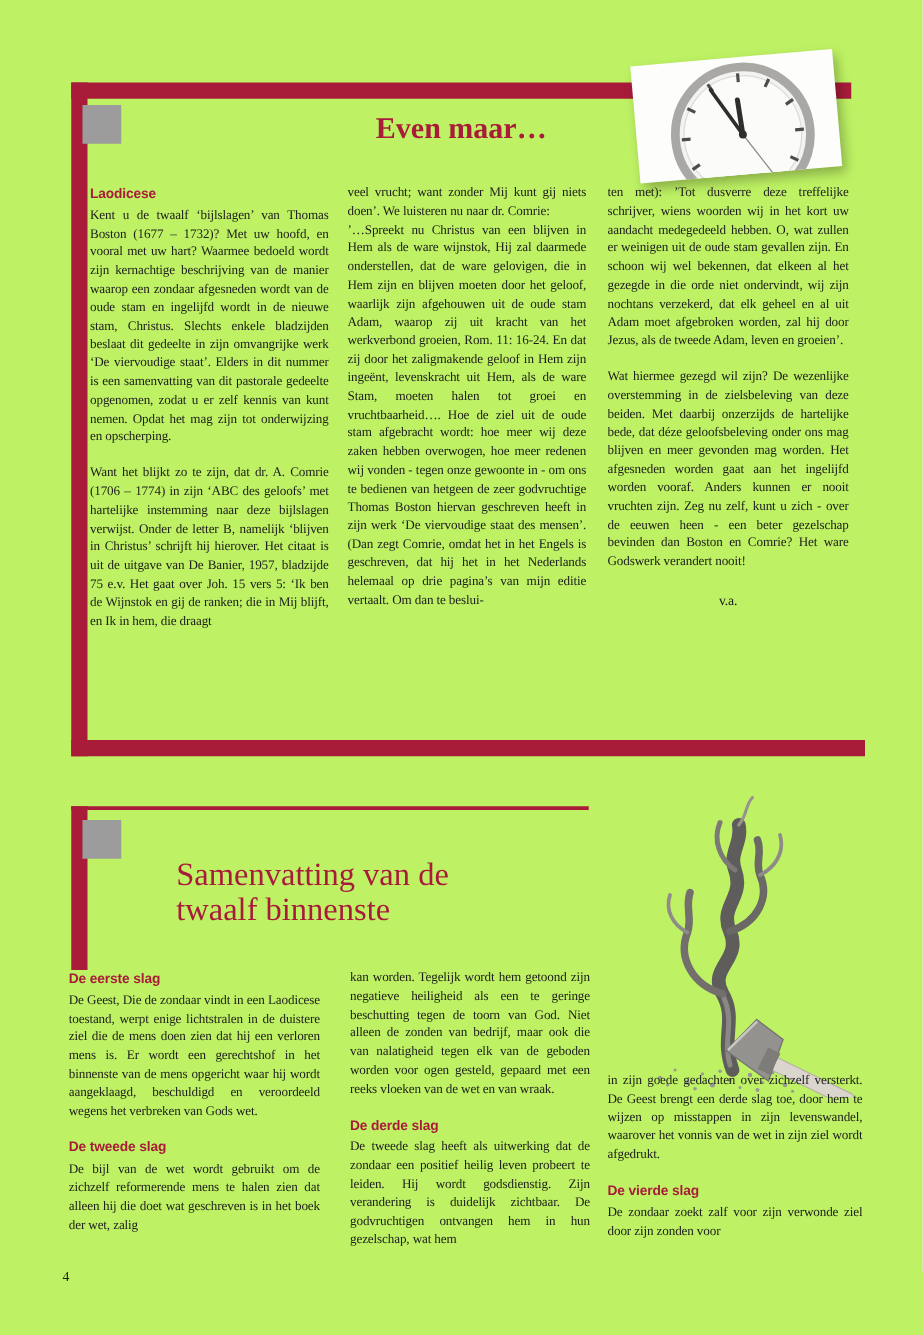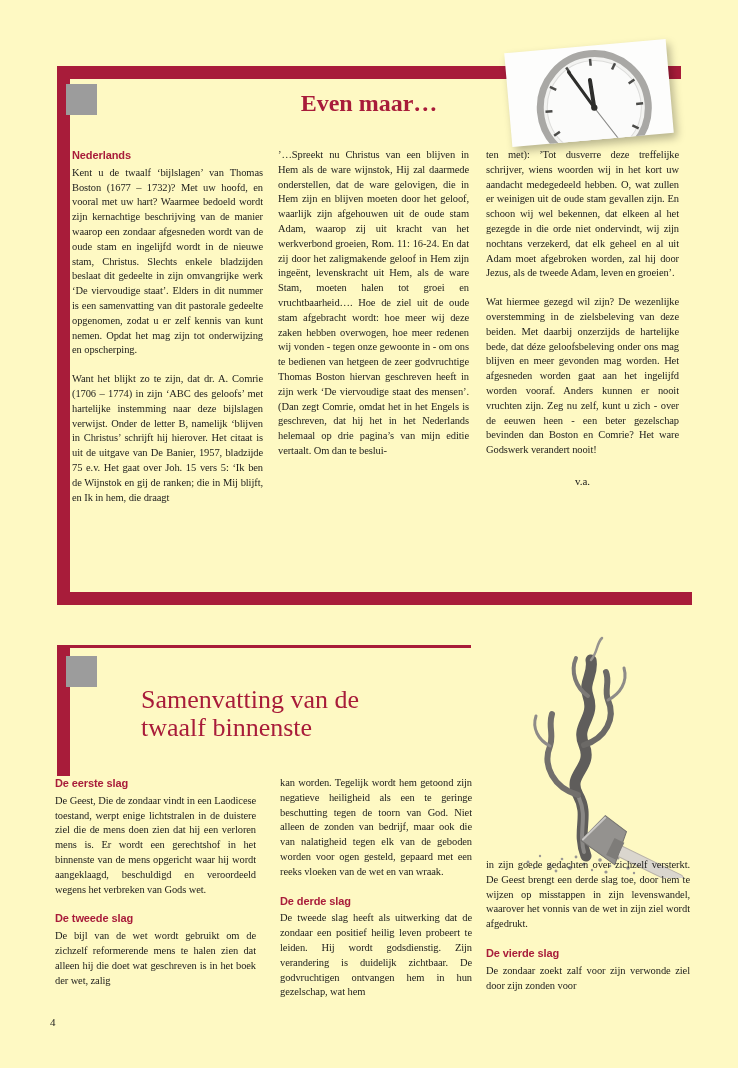--- a/index.html
+++ b/index.html
@@ -1,16 +1,16 @@
 <!DOCTYPE html>
 <html lang="nl"><head>
 <meta charset="utf-8">
 <style>
   html,body{margin:0;padding:0;background:#e8e8e8}
-  .page{position:relative;width:738px;height:1068px;background:#fef9c3;margin:0 auto;
+  .page{position:relative;width:738px;height:1068px;background:#bef264;margin:0 auto;
         font-family:"Liberation Serif",serif;color:#1d1d1b;overflow:hidden}
 
   
   .bar{position:absolute;background:#a81c3a}
   .bar-top{left:57px;top:66px;width:624px;height:13px}
   .bar-left1{left:57px;top:66px;width:13px;height:539px}
   .bar-bot1{left:57px;top:592px;width:635px;height:13px}
   .line2{left:57px;top:645px;width:414px;height:3px}
   .bar-left2{left:57px;top:645px;width:13px;height:131px}
   .sq{position:absolute;width:31px;height:31px;background:#9c9c9c}
@@ -79,26 +79,27 @@
         <line x1="85" y1="62" x2="85" y2="18" stroke-width="3" transform="rotate(-31 85 62)"></line>
         <line x1="85" y1="62" x2="85" y2="16" stroke-width="1" stroke="#8b8b89" transform="rotate(147 85 62)"></line>
       </g>
       <circle cx="85" cy="62" r="3.2" fill="#2e2e2c"></circle>
     </svg>
   </div>
 
   <h1 class="title1">Even maar…</h1>
 
   <div class="col a1c1">
-    <h2 class="subhead">Nederlands</h2>
+    <h2 class="subhead">Laodicese</h2>
     <p class="gap">Kent u de twaalf ‘bijlslagen’ van Thomas Boston (1677 – 1732)? Met uw hoofd, en vooral met uw hart? Waarmee bedoeld wordt zijn kernachtige beschrijving van de manier waarop een zondaar afgesneden wordt van de oude stam en ingelijfd wordt in de nieuwe stam, Christus. Slechts enkele bladzijden beslaat dit gedeelte in zijn omvangrijke werk ‘De viervoudige staat’. Elders in dit nummer is een samenvatting van dit pastorale gedeelte opgenomen, zodat u er zelf kennis van kunt nemen. Opdat het mag zijn tot onderwijzing en opscherping.</p>
     <p>Want het blijkt zo te zijn, dat dr. A. Comrie (1706 – 1774) in zijn ‘ABC des geloofs’ met hartelijke instemming naar deze bijlslagen verwijst. Onder de letter B, namelijk ‘blijven in Christus’ schrijft hij hierover. Het citaat is uit de uitgave van De Banier, 1957, bladzijde 75 e.v. Het gaat over Joh. 15 vers 5: ‘Ik ben de Wijnstok en gij de ranken; die in Mij blijft, en Ik in hem, die draagt</p>
   </div>
 
   <div class="col a1c2">
+    <p>veel vrucht; want zonder Mij kunt gij niets doen’.  We luisteren nu naar dr. Comrie:</p>
     <p>’…Spreekt nu Christus van een blijven in Hem als de ware wijnstok, Hij zal daarmede onderstellen, dat de ware gelovigen, die in Hem zijn en blijven moeten door het geloof, waarlijk zijn afgehouwen uit de oude stam Adam, waarop zij uit kracht van het werkverbond groeien, Rom. 11: 16-24. En dat zij door het zaligmakende geloof in Hem zijn ingeënt, levenskracht uit Hem, als de ware Stam, moeten halen tot groei en vruchtbaarheid…. Hoe de ziel uit de oude stam afgebracht wordt: hoe meer wij deze zaken hebben overwogen, hoe meer redenen wij vonden - tegen onze gewoonte in - om ons te bedienen van hetgeen de zeer godvruchtige Thomas Boston hiervan geschreven heeft in zijn werk ‘De viervoudige staat des mensen’. (Dan zegt Comrie, omdat het in het Engels is geschreven, dat hij het in het Nederlands helemaal op drie pagina’s van mijn editie vertaalt. Om dan te beslui-</p>
   </div>
 
   <div class="col a1c3">
     <p class="gap">ten met): ’Tot dusverre deze treffelijke schrijver, wiens woorden wij in het kort uw aandacht medegedeeld hebben. O, wat zullen er weinigen uit de oude stam gevallen zijn. En schoon wij wel bekennen, dat elkeen al het gezegde in die orde niet ondervindt, wij zijn nochtans verzekerd, dat elk geheel en al uit Adam moet afgebroken worden, zal hij door Jezus, als de tweede Adam, leven en groeien’.</p>
     <p>Wat hiermee gezegd wil zijn? De wezenlijke overstemming in de zielsbeleving van deze beiden. Met daarbij onzerzijds de hartelijke bede, dat déze geloofsbeleving onder ons mag blijven en meer gevonden mag worden. Het afgesneden worden gaat aan het ingelijfd worden vooraf. Anders kunnen er nooit vruchten zijn. Zeg nu zelf, kunt u zich - over de eeuwen heen - een beter gezelschap bevinden dan Boston en Comrie? Het ware Godswerk verandert nooit!</p>
     <p class="sig">v.a.</p>
   </div>
 
   <div class="bar line2"></div>

